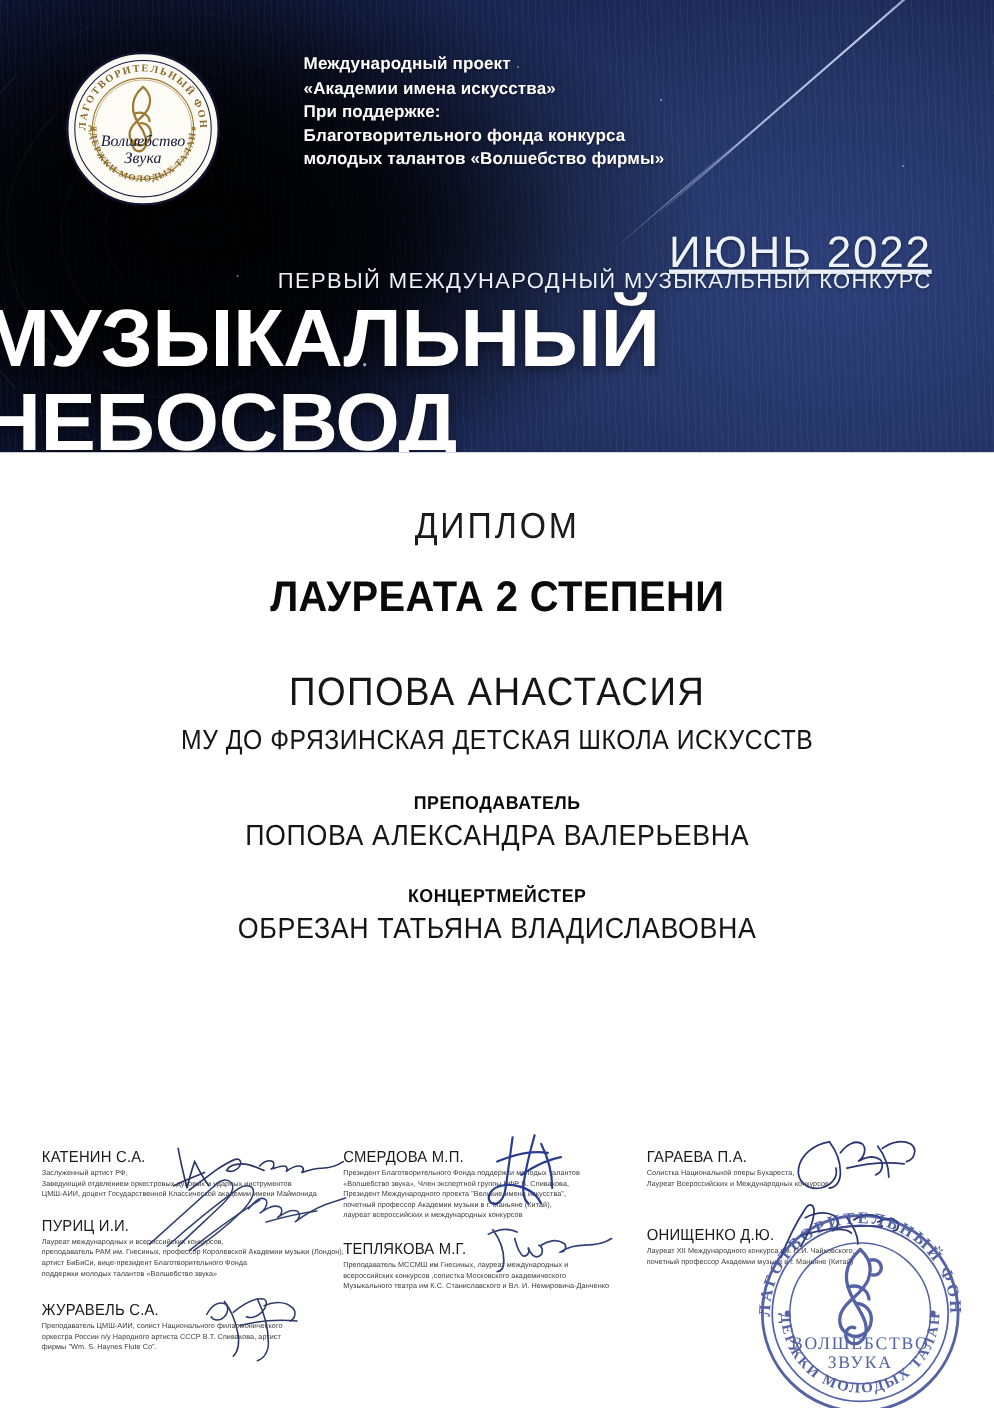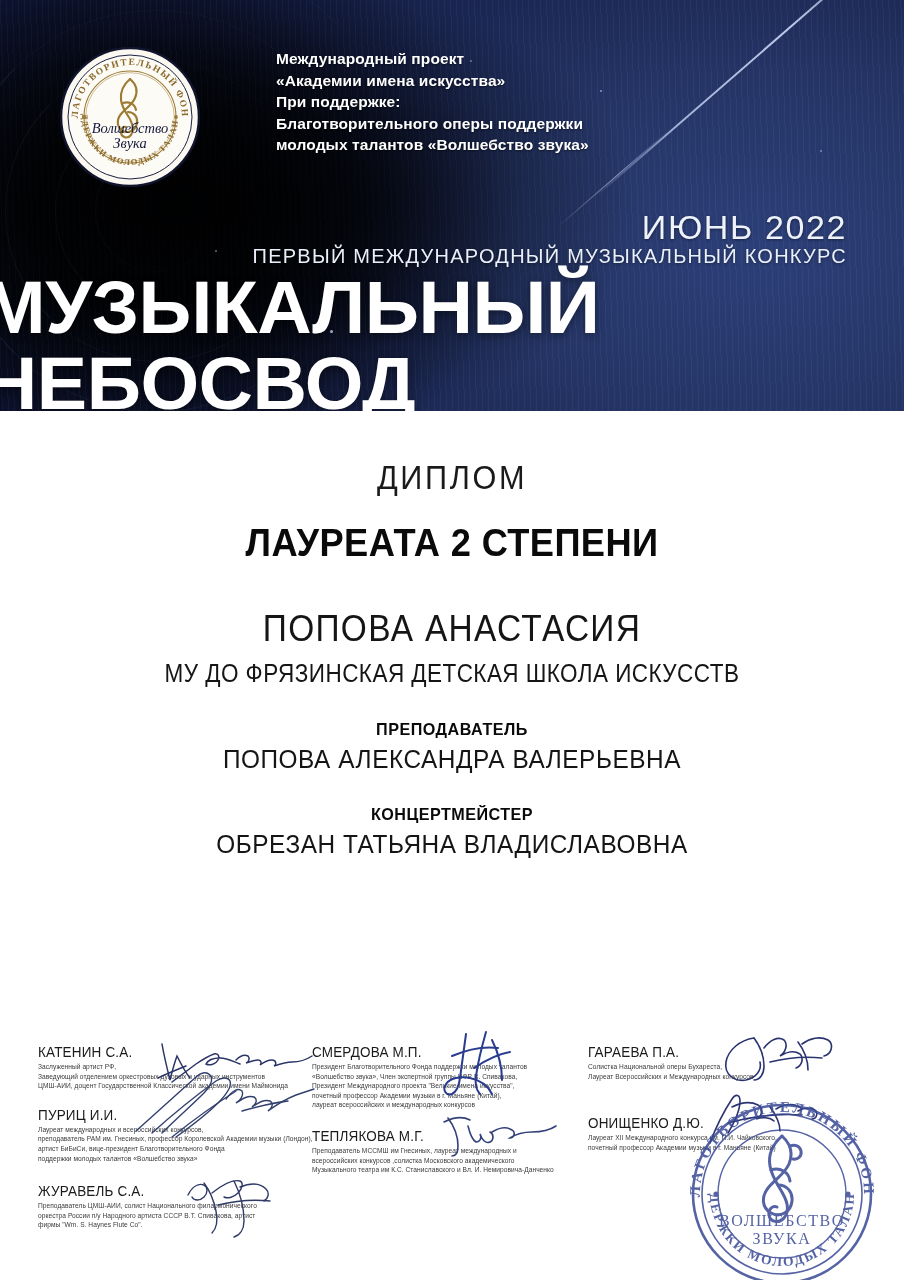--- a/index.html
+++ b/index.html
@@ -84,22 +84,23 @@
   .proj{
     position:absolute;left:276px;top:48px;width:500px;
     color:#ffffff;font-weight:bold;font-size:15.5px;line-height:21.5px;
     letter-spacing:.1px;
     text-shadow:0 1px 2px rgba(0,0,0,.5);
   }
   .proj div{white-space:nowrap;}
 
   .month{
     position:absolute;right:57px;top:208px;
-    color:#eef2fb;font-size:34px;letter-spacing:1.6px;font-weight:300;
+    color:#eef2fb;font-size:40px;letter-spacing:1.6px;font-weight:300;
     text-shadow:0 1px 3px rgba(0,0,0,.45);
+    text-decoration:underline;
   }
   .subtitle{
     position:absolute;right:57px;top:245px;
     color:#eaf0fb;font-size:20px;letter-spacing:1.25px;font-weight:300;
     text-shadow:0 1px 3px rgba(0,0,0,.45);
   }
   .bigtitle{
     position:absolute;right:46px;top:270px;
     color:#ffffff;font-size:74px;font-weight:bold;line-height:76px;
     letter-spacing:-0.5px;
@@ -221,22 +222,22 @@
         </g>
         <text x="70" y="86" font-family="'Liberation Serif', serif" font-size="14.5" fill="#16193a" text-anchor="middle" font-style="italic">Волшебство</text>
         <text x="70" y="101" font-family="'Liberation Serif', serif" font-size="14.5" fill="#16193a" text-anchor="middle" font-style="italic">Звука</text>
       </svg>
     </div>
 
     <div class="proj">
       <div>Международный проект</div>
       <div>«Академии имена искусства»</div>
       <div>При поддержке:</div>
-      <div>Благотворительного оперы поддержки</div>
-      <div>молодых талантов «Волшебство звука»</div>
+      <div>Благотворительного фонда конкурса</div>
+      <div>молодых талантов «Волшебство фирмы»</div>
     </div>
 
     <div class="month">ИЮНЬ 2022</div>
     <div class="subtitle">ПЕРВЫЙ МЕЖДУНАРОДНЫЙ МУЗЫКАЛЬНЫЙ КОНКУРС</div>
     <div class="bigtitle">МУЗЫКАЛЬНЫЙ  НЕБОСВОД</div>
   </div>
 
   <div class="body">
     <div class="diplom">ДИПЛОМ</div>
     <div class="degree">ЛАУРЕАТА 2 СТЕПЕНИ</div>

